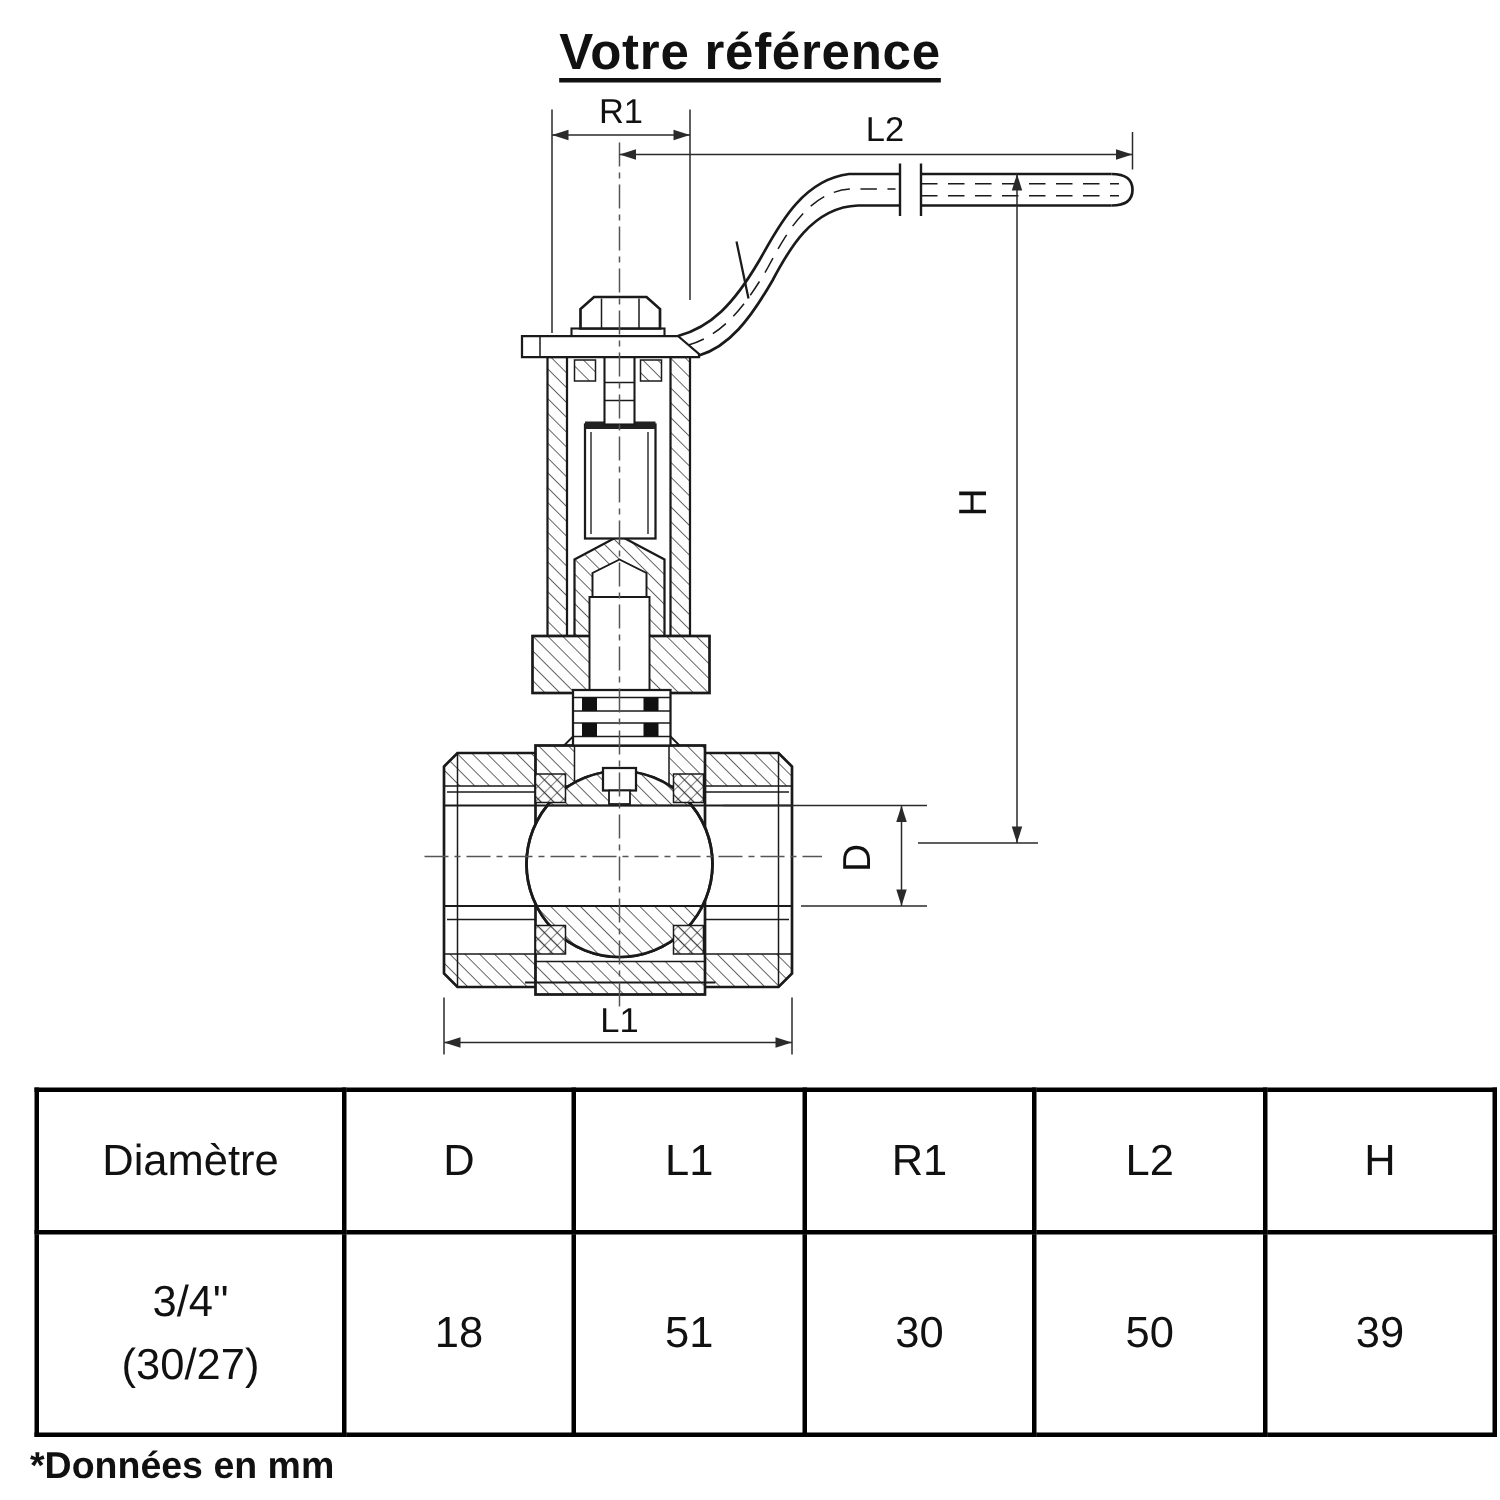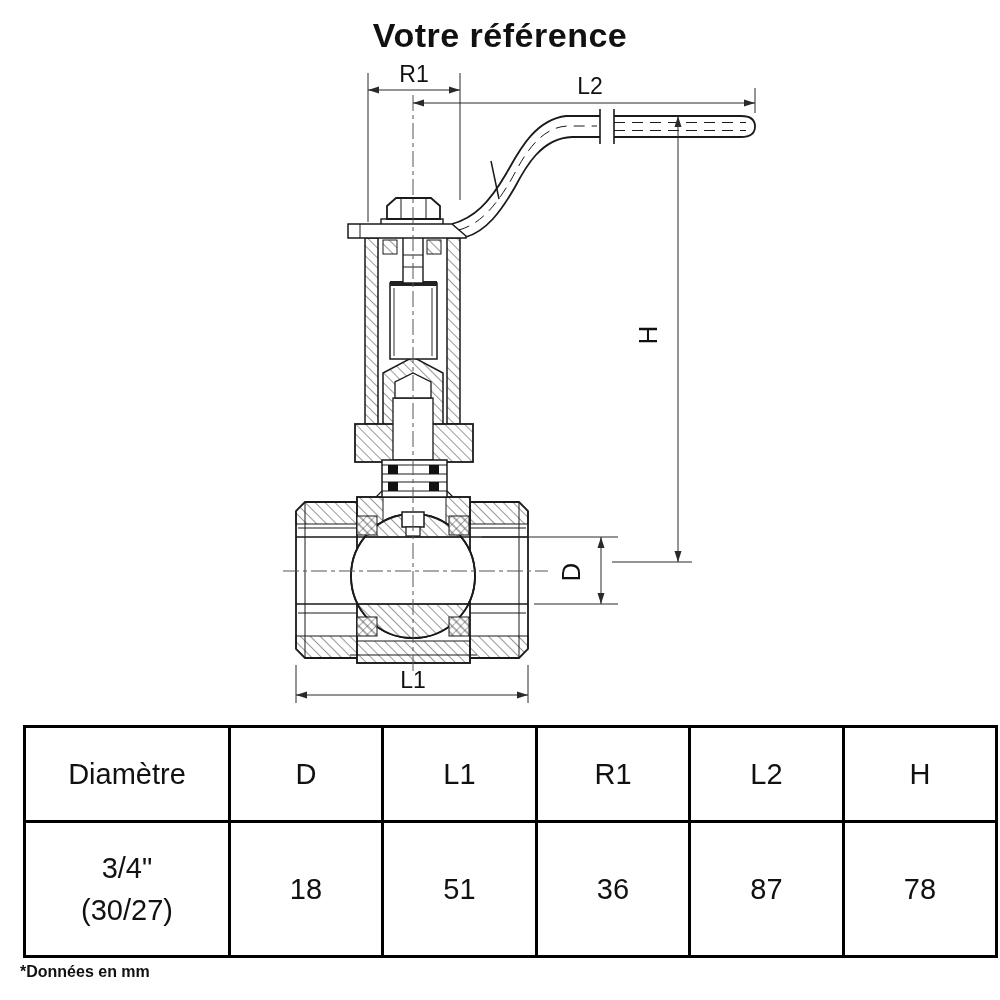--- a/index.html
+++ b/index.html
@@ -1,30 +1,30 @@
 <!DOCTYPE html>
 <html><head>
 <meta charset="utf-8">
 <style>
   html,body{margin:0;padding:0;background:#fff;}
   .page{position:relative;width:1000px;height:1000px;background:#fff;
         font-family:"Liberation Sans",sans-serif;color:#111;overflow:hidden;}
   .title{position:absolute;top:16px;left:0;width:1000px;text-align:center;
          font-size:34px;font-weight:bold;letter-spacing:.5px;
-         text-decoration-thickness:3px;text-underline-offset:6px;}
+         text-decoration:underline;text-decoration-thickness:3px;text-underline-offset:6px;}
   .diagram{position:absolute;top:0;left:0;}
   .spec-table{position:absolute;top:725px;left:23px;width:954px;height:227px;
               border-collapse:collapse;table-layout:fixed;}
   .spec-table td{border:3px solid #000;text-align:center;vertical-align:middle;
                  font-size:29px;padding:0;}
   .spec-table tr.hdr td{height:92px;}
   .spec-table tr.val td{height:132px;}
   .c0{width:202px;} .c1{width:150px;} .c2{width:151px;} .c3{width:150px;} .c4{width:151px;} .c5{width:150px;}
   .dia-cell div{line-height:1.45;}
-  .footnote{position:absolute;top:963px;left:20px;font-size:16px;font-weight:bold;}
+  .footnote{position:absolute;top:963px;left:20px;font-size:25px;font-weight:bold;}
   svg text{font-family:"Liberation Sans",sans-serif;fill:#111;}
 </style>
 </head>
 <body>
 
 <div class="page">
 
   <div class="title">Votre référence</div>
 
   <svg class="diagram" width="1000" height="725" viewBox="0 0 1000 725">
@@ -212,22 +212,22 @@
       <td class="c4">L2</td>
       <td class="c5">H</td>
     </tr>
     <tr class="val">
       <td class="c0 dia-cell">
         <div>3/4"</div>
         <div>(30/27)</div>
       </td>
       <td class="c1">18</td>
       <td class="c2">51</td>
-      <td class="c3">36</td>
-      <td class="c4">87</td>
-      <td class="c5">78</td>
+      <td class="c3">30</td>
+      <td class="c4">50</td>
+      <td class="c5">39</td>
     </tr>
   </tbody>
     </table>
 
   <div class="footnote">*Données en mm</div>
 
 </div>
 
 </body></html>

